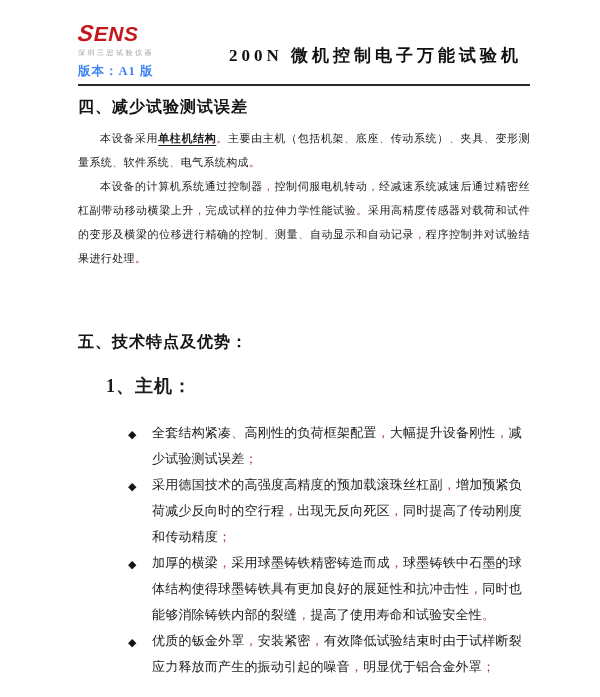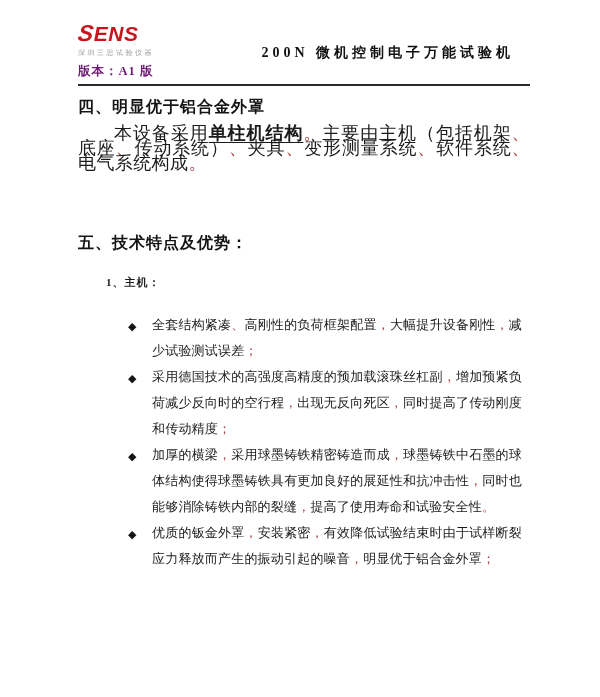--- a/index.html
+++ b/index.html
@@ -31,46 +31,46 @@
     display:inline-block;transform:skewX(-8deg);
     font-size:23px;
   }
   .tagline{
     margin-top:3px;
     font-family:"Liberation Sans","DejaVu Sans",sans-serif;
     font-size:7px;color:#9b9b9b;letter-spacing:2.5px;
   }
   .version{
     margin-top:5px;
-    font-weight:bold;font-size:12.5px;color:#701a75;
+    font-weight:bold;font-size:12.5px;color:#3b82f6;
     letter-spacing:1px;
   }
   .doc-title{
-    position:absolute;right:16px;top:22px;
-    font-weight:bold;font-size:14px;color:#111;
+    position:absolute;right:8px;top:22px;
+    font-weight:bold;font-size:17px;color:#111;
     letter-spacing:4px;white-space:nowrap;
   }
   
   .sec-title{
     font-size:16px;font-weight:bold;color:#141414;
     letter-spacing:1px;
   }
   .sec4-title{margin-top:11px;}
   .para{
-    font-size:18px;line-height:15px;
+    font-size:11px;line-height:24px;
     text-indent:2em;text-align:justify;
     letter-spacing:0.4px;
   }
   .para1{margin-top:8px;}
   .para2{margin-top:0;}
   .hl{font-weight:bold;text-decoration:underline;text-underline-offset:3px;}
   .sec5-title{margin-top:62px;}
   .subhead{
     margin-top:21px;margin-left:28px;
-    font-size:11px;font-weight:bold;letter-spacing:1px;
+    font-size:18px;font-weight:bold;letter-spacing:1px;
   }
   .bullets{
     list-style:none;
     margin-top:23px;
     padding-left:50px;padding-right:8px;
   }
   .bullets li{
     display:flex;align-items:flex-start;
     font-size:13px;line-height:26px;
     text-align:justify;letter-spacing:0.2px;
@@ -90,24 +90,25 @@
 
   <div class="hdr">
     <div class="brand">
       <span class="brand-text"><span class="logo-s">S</span><span>ENS</span></span>
     </div>
     <div class="tagline">深圳三思试验仪器</div>
     <div class="version">版本：A1 版</div>
     <div class="doc-title">200N 微机控制电子万能试验机</div>
   </div>
 
-  <h2 class="sec-title sec4-title">四、明显优于铝合金外罩</h2>
+  <h2 class="sec-title sec4-title">四、减少试验测试误差</h2>
 
   <p class="para para1"><span>本设备采用</span><span class="hl">单柱机结构</span><span><span class="pu">。</span>主要由主机（包括机架<span class="pu">、</span>底座<span class="pu">、</span>传动系统）<span class="pu">、</span>夹具<span class="pu">、</span>变形测量系统<span class="pu">、</span>软件系统<span class="pu">、</span>电气系统构成<span class="pu">。</span></span></p>
 
+  <p class="para para2">本设备的计算机系统通过控制器<span class="pu">，</span>控制伺服电机转动<span class="pu">，</span>经减速系统减速后通过精密丝杠副带动移动横梁上升<span class="pu">，</span>完成试样的拉伸力学性能试验<span class="pu">。</span>采用高精度传感器对载荷和试件的变形及横梁的位移进行精确的控制<span class="pu">、</span>测量<span class="pu">、</span>自动显示和自动记录<span class="pu">，</span>程序控制并对试验结果进行处理<span class="pu">。</span></p>
 
   <h2 class="sec-title sec5-title">五、技术特点及优势：</h2>
 
   <div class="subhead">1、主机：</div>
 
   <ul class="bullets">
     <li>
       <span class="marker">◆</span>
       <span class="btext">全套结构紧凑<span class="pu">、</span>高刚性的负荷框架配置<span class="pu">，</span>大幅提升设备刚性<span class="pu">，</span>减少试验测试误差<span class="pu">；</span></span>
     </li>

